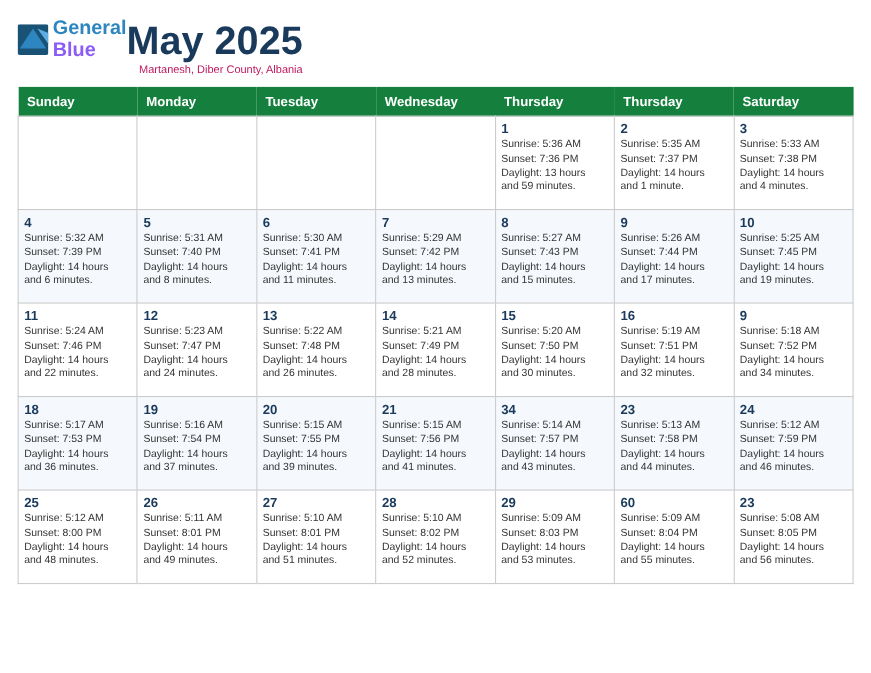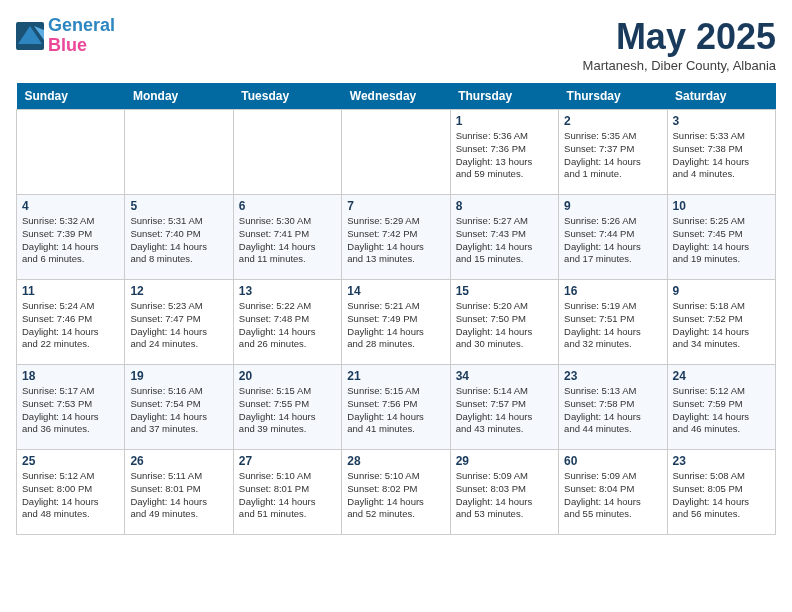--- a/index.html
+++ b/index.html
@@ -5,21 +5,20 @@
     * { box-sizing: border-box; margin: 0; padding: 0; }
     body {
       font-family: Arial, sans-serif;
       background: #fff;
       width: 792px;
       min-height: 612px;
       padding: 16px;
     }
     .header-section {
       display: flex;
-      justify-content: space-between;
       align-items: flex-start;
       margin-bottom: 10px;
     }
     .logo {
       display: flex;
       align-items: center;
     }
     .logo-text {
       font-size: 18px;
       font-weight: bold;
@@ -36,30 +35,30 @@
     }
     .title-section {
       text-align: right;
     }
     .month-title {
       font-size: 36px;
       font-weight: bold;
       color: #1a3a5c;
     }
     .location-title {
-      font-size: 13px;
-      color: #404040;
+      font-size: 10px;
+      color: #be185d;
     }
     .calendar-table {
       width: 100%;
       border-collapse: collapse;
       font-size: 11px;
     }
     .calendar-table th {
-      background-color: #0369a1;
+      background-color: #15803d;
       color: #fff;
       text-align: left;
       padding: 6px 8px;
       font-size: 12px;
       font-weight: bold;
     }
     .calendar-table td {
       border: 1px solid #ccc;
       vertical-align: top;
       padding: 4px 5px;
@@ -94,21 +93,21 @@
 
 <div class="header-section">
   <div class="logo">
     <svg class="logo-icon" viewBox="0 0 28 28">
       <rect x="0" y="0" width="28" height="28" fill="#1a5276" rx="2"></rect>
       <polygon points="14,4 26,22 2,22" fill="#2e86c1"></polygon>
       <polygon points="18,4 28,18 28,8" fill="#5dade2"></polygon>
     </svg>
     <div class="logo-text">
       <div><span>General</span></div>
-      <div style="color:#ec4899">Blue</div>
+      <div style="color:#8b5cf6">Blue</div>
     </div>
   </div>
   <div class="title-section">
     <div class="month-title">May 2025</div>
     <div class="location-title">Martanesh, Diber County, Albania</div>
   </div>
 </div>
 
 <table class="calendar-table">
   <thead>

